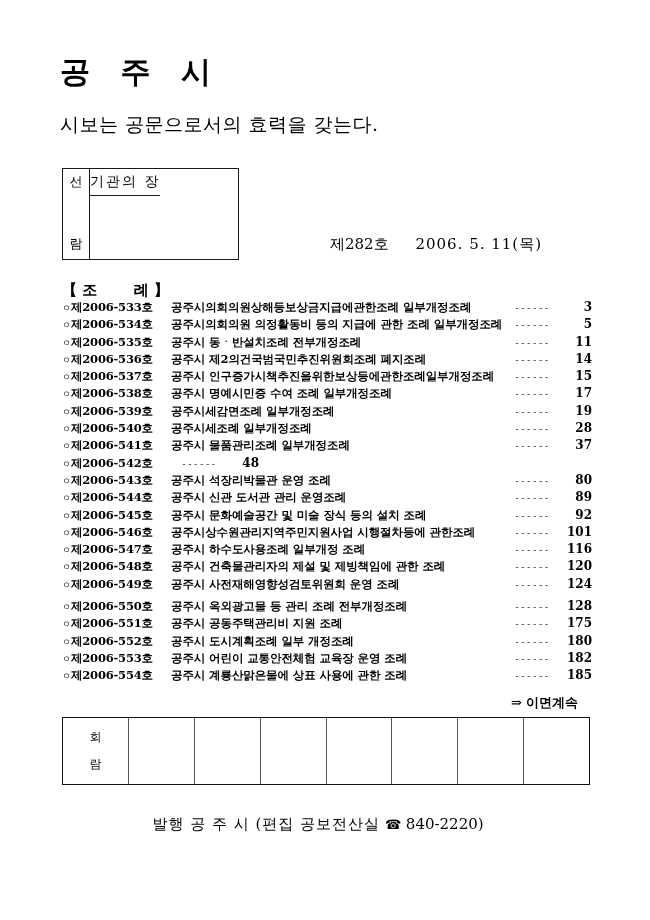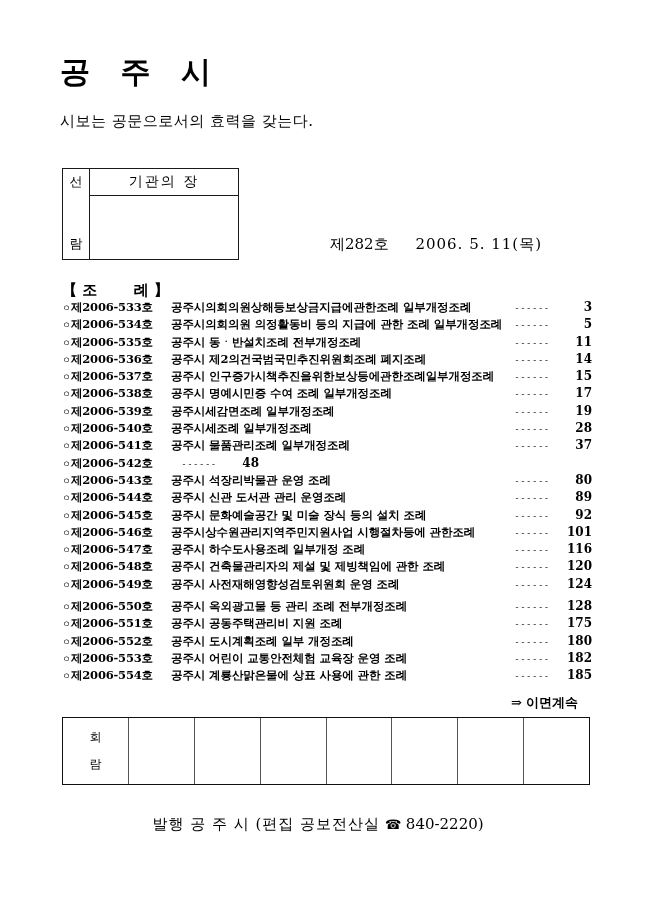--- a/index.html
+++ b/index.html
@@ -32,21 +32,21 @@
     font-size: 30px;
     font-weight: bold;
     letter-spacing: 10px;
     font-family: "DejaVu Serif", "Liberation Serif", serif;
     white-space: nowrap;
   }
   .masthead-sub {
     position: absolute;
     left: 60px;
     top: 112px;
-    font-size: 15px;
+    font-size: 19px;
     letter-spacing: 0.5px;
     white-space: nowrap;
   }
 
   
   .approval-box {
     position: absolute;
     left: 62px;
     top: 168px;
     width: 177px;
@@ -62,21 +62,21 @@
     display: flex;
     flex-direction: column;
     justify-content: space-between;
     align-items: center;
     padding: 4px 0 6px 0;
     font-size: 13px;
   }
   .approval-right {
     flex: 1;
     display: flex;
-    flex-direction: column;
+    flex-direction: row;
     box-sizing: border-box;
   }
   .approval-head {
     height: 27px;
     border-bottom: 1.1px solid #1a1a1a;
     display: flex;
     align-items: center;
     justify-content: center;
     font-size: 14px;
     letter-spacing: 2px;

